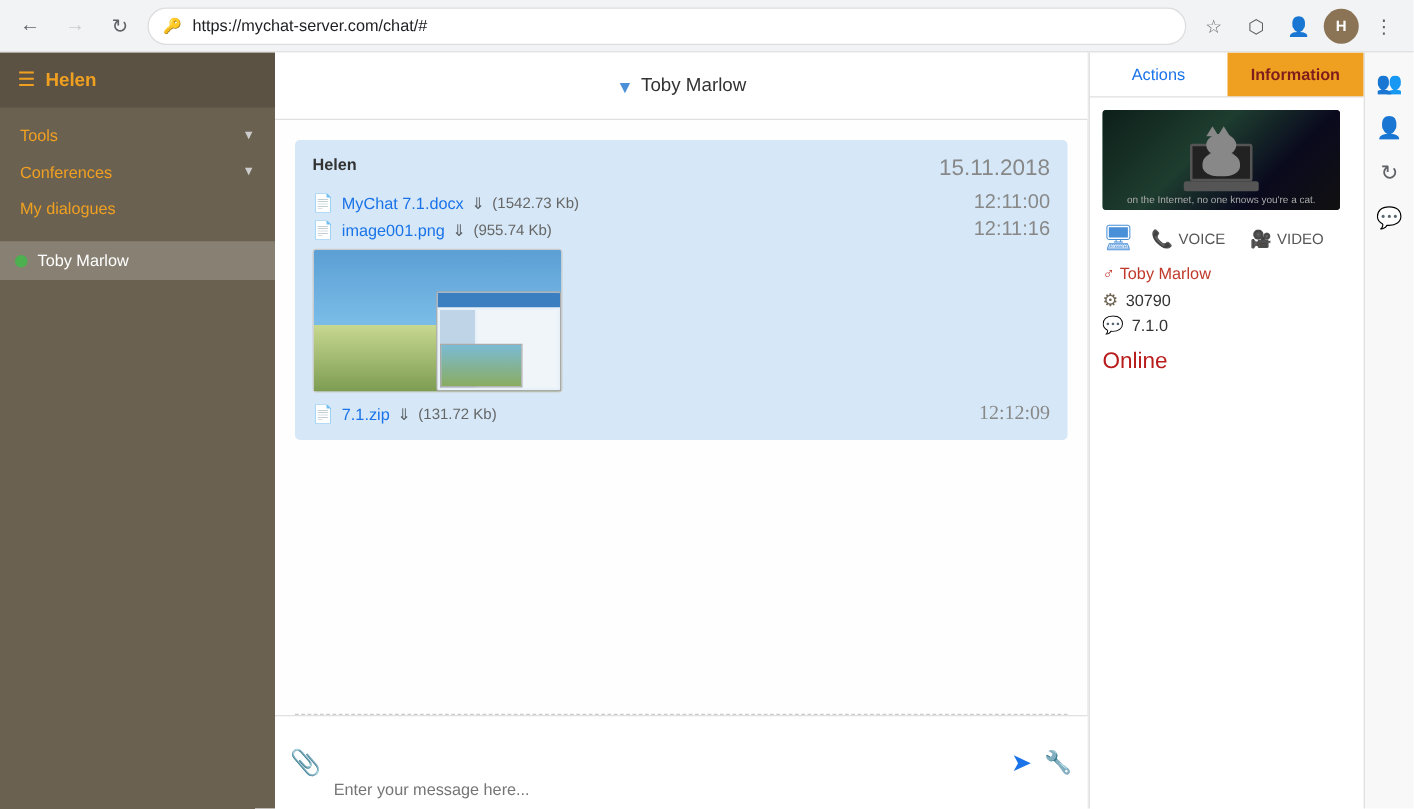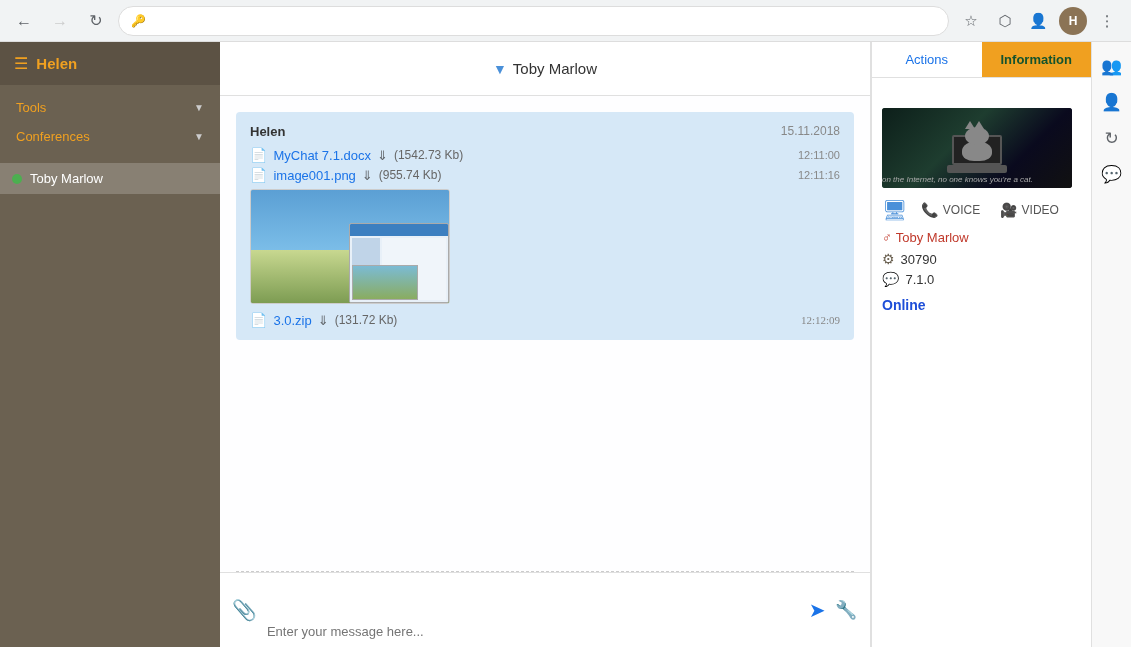--- a/index.html
+++ b/index.html
@@ -173,36 +173,36 @@
       align-items: flex-start;
       margin-bottom: 8px;
     }
     .message-sender {
       font-weight: bold;
       color: #333;
       font-size: 13px;
     }
     .message-date {
       color: #888;
-      font-size: 12px;
+      font-size: 18px;
       text-align: right;
     }
     .file-row {
       display: flex;
       align-items: center;
       gap: 6px;
       margin: 4px 0;
       color: #1a73e8;
       font-size: 13px;
       cursor: pointer;
     }
     .file-icon { color: #5f6368; font-size: 14px; }
     .file-download-icon { color: #5f6368; font-size: 13px; cursor: pointer; }
     .file-size { color: #666; font-size: 12px; }
-    .file-time { color: #888; font-size: 11px; margin-left: auto; }
+    .file-time { color: #888; font-size: 16px; margin-left: auto; }
 
     .image-preview {
       margin: 8px 0;
       border: 1px solid #ccc;
       border-radius: 3px;
       overflow: hidden;
       width: 200px;
       height: 110px;
       background: linear-gradient(180deg, #6aabcf 0%, #a8c8e0 30%, #d4c9a0 60%, #8faa70 80%, #6b8f50 100%);
       position: relative;
@@ -257,39 +257,38 @@
     }
 
     
     .right-panel {
       width: 220px;
       background: #fff;
       display: flex;
       flex-direction: column;
       border-left: 1px solid #e0e0e0;
       flex-shrink: 0;
-      gap: 20px;
     }
     .right-panel-tabs {
       display: flex;
       border-bottom: 1px solid #e0e0e0;
     }
     .right-panel-tab {
       flex: 1;
       padding: 10px 8px;
       text-align: center;
       cursor: pointer;
       font-size: 13px;
       color: #1a73e8;
       border: none;
       background: none;
     }
     .right-panel-tab.active {
       background: #f0a020;
-      color: #14532d;
+      color: #7f1d1d;
       font-weight: bold;
     }
     
     .float-right-icons {
       width: 40px;
       background: #f8f8f8;
       display: flex;
       flex-direction: column;
       align-items: center;
       gap: 4px;
@@ -320,24 +319,23 @@
       display: flex;
       align-items: flex-end;
       justify-content: flex-end;
       overflow: hidden;
       position: relative;
     }
     .cat-text {
       position: absolute;
       bottom: 4px;
       left: 0; right: 0;
-      text-align: left;
+      text-align: center;
       font-size: 8px;
       color: #aaa;
-      font-style: italic;
     }
 
     .call-actions {
       display: flex;
       align-items: center;
       gap: 8px;
       margin: 8px 0;
     }
     .call-btn {
       display: flex;
@@ -367,35 +365,36 @@
       display: flex;
       align-items: center;
       gap: 6px;
       margin: 4px 0;
       font-size: 13px;
       color: #333;
     }
     .info-icon { font-size: 14px; color: #6b6151; }
 
     .online-badge {
-      color: #1d4ed8;
-      font-size: 14px;
+      color: #b91c1c;
+      font-size: 18px;
       margin-top: 10px;
-      font-weight: bold;
+      font-weight: normal;
     }
   </style>
 </head>
 <body>
 
 <div class="browser-chrome">
   <button class="browser-nav-btn">←</button>
   <button class="browser-nav-btn disabled">→</button>
   <button class="browser-nav-btn">↻</button>
   <div class="address-bar">
     <span class="address-bar-lock">🔑</span>
+    <span class="address-bar-url">https://mychat-server.com/chat/#</span>
   </div>
   <div class="browser-actions">
     <button class="browser-action-btn">☆</button>
     <button class="browser-action-btn">⬡</button>
     <button class="browser-action-btn">👤</button>
     <div class="browser-avatar">H</div>
     <button class="browser-action-btn">⋮</button>
   </div>
 </div>
 
@@ -408,20 +407,23 @@
     </div>
     <div class="sidebar-nav">
       <div class="sidebar-nav-item">
         <span>Tools</span>
         <span class="sidebar-nav-chevron">▼</span>
       </div>
       <div class="sidebar-nav-item">
         <span>Conferences</span>
         <span class="sidebar-nav-chevron">▼</span>
       </div>
+      <div class="sidebar-nav-item">
+        <span>My dialogues</span>
+      </div>
     </div>
     <div class="sidebar-contacts">
       <div class="contact-item active">
         <span class="contact-dot online"></span>
         <span>Toby Marlow</span>
       </div>
     </div>
   </div>
 
   <div class="chat-area">
@@ -468,21 +470,21 @@
               <div style="width:28px; background:#c0d4e8;"></div>
               <div style="flex:1; background:#f0f5fa;"></div>
             </div>
 
             <div style="position:absolute; bottom:2px; left:2px; right:30px; height:35px; background: linear-gradient(180deg, #7bbbd4 0%, #8aac60 100%); border:1px solid #aaa;"></div>
           </div>
         </div>
 
         <div class="zip-row">
           <span class="file-icon">📄</span>
-          <span style="color:#1a73e8;">3.0.zip</span>
+          <span style="color:#1a73e8;">7.1.zip</span>
           <span class="file-download-icon">⇓</span>
           <span class="file-size">(131.72 Kb)</span>
           <span class="file-time" style="margin-left:auto;font-family:Liberation Serif, serif;">12:12:09</span>
         </div>
       </div>
     </div>
 
     <div style="text-align:center; margin:0 16px;">
       <div style="border-top: 1px dashed #ccc;"></div>
     </div>

